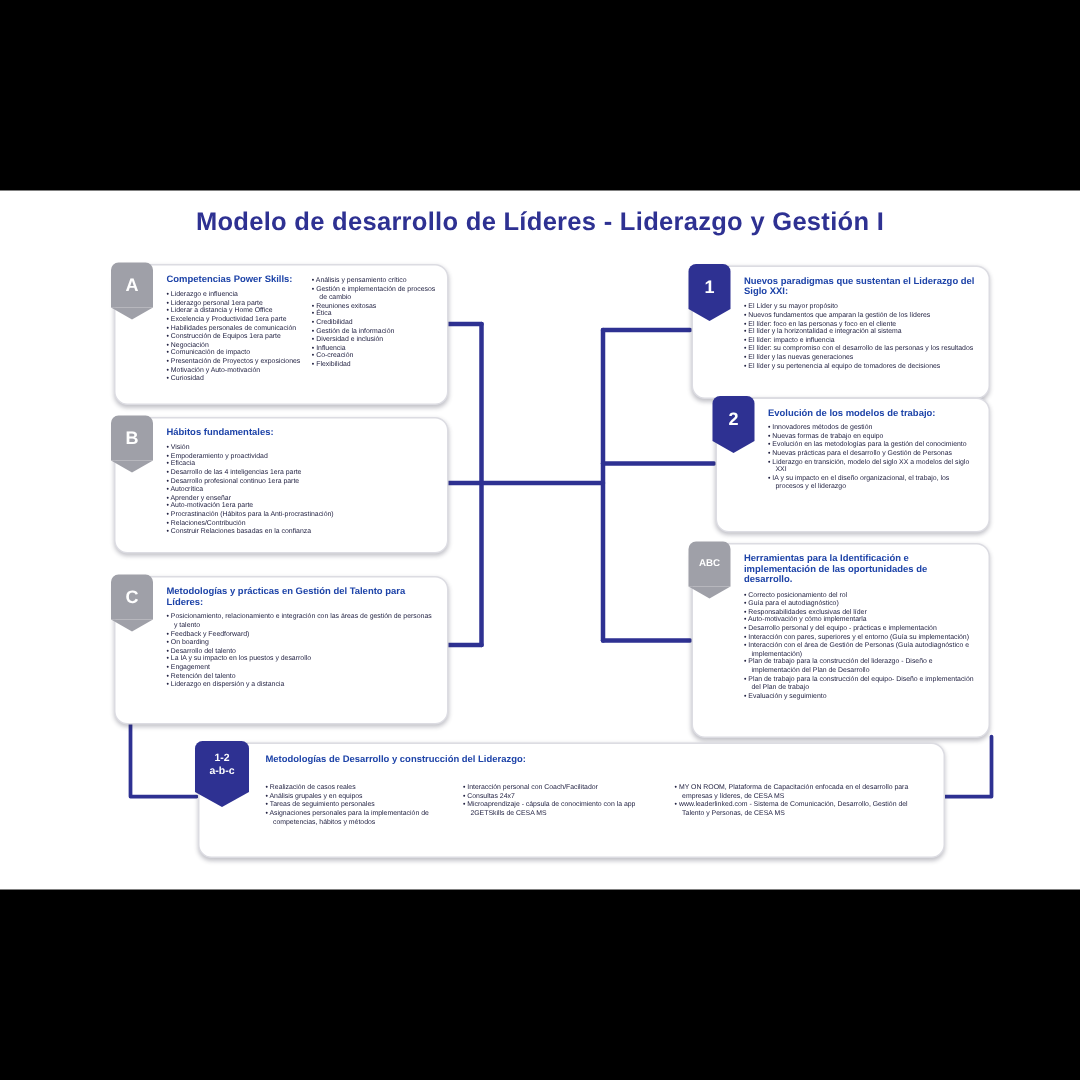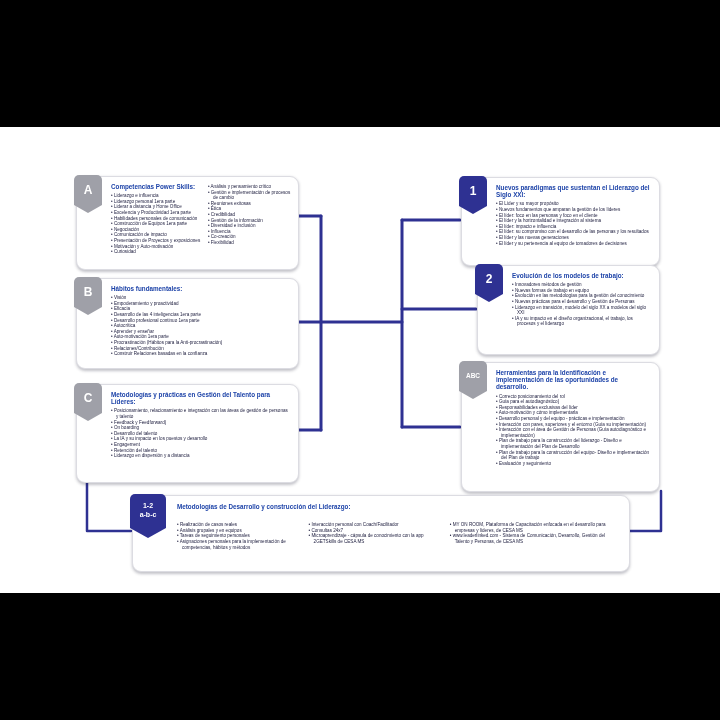--- a/index.html
+++ b/index.html
@@ -51,20 +51,21 @@
   #card-bottom .cols3{display:flex;margin-top:9px;}
   #card-bottom .c1{width:130px;}
   #card-bottom .c2{width:140px;padding-left:8px;}
   #card-bottom .c3{width:178px;padding-left:8px;}
 </style>
 </head>
 <body>
 
 <div class="page">
   <div class="panel"></div>
+  <h1 class="title">Modelo de desarrollo de Líderes - Liderazgo y Gestión I</h1>
 
   <svg class="connectors" viewBox="0 0 720 720">
     <g fill="none" stroke="#2e3192" stroke-width="3" stroke-linecap="round" stroke-linejoin="round">
       <path d="M298 216 L321 216"></path>
       <path d="M298 322 L321 322"></path>
       <path d="M298 430 L321 430"></path>
       <path d="M321 216 L321 430"></path>
       <path d="M321 322 L402 322"></path>
       <path d="M402 220 L402 427"></path>
       <path d="M402 220 L460 220"></path>

